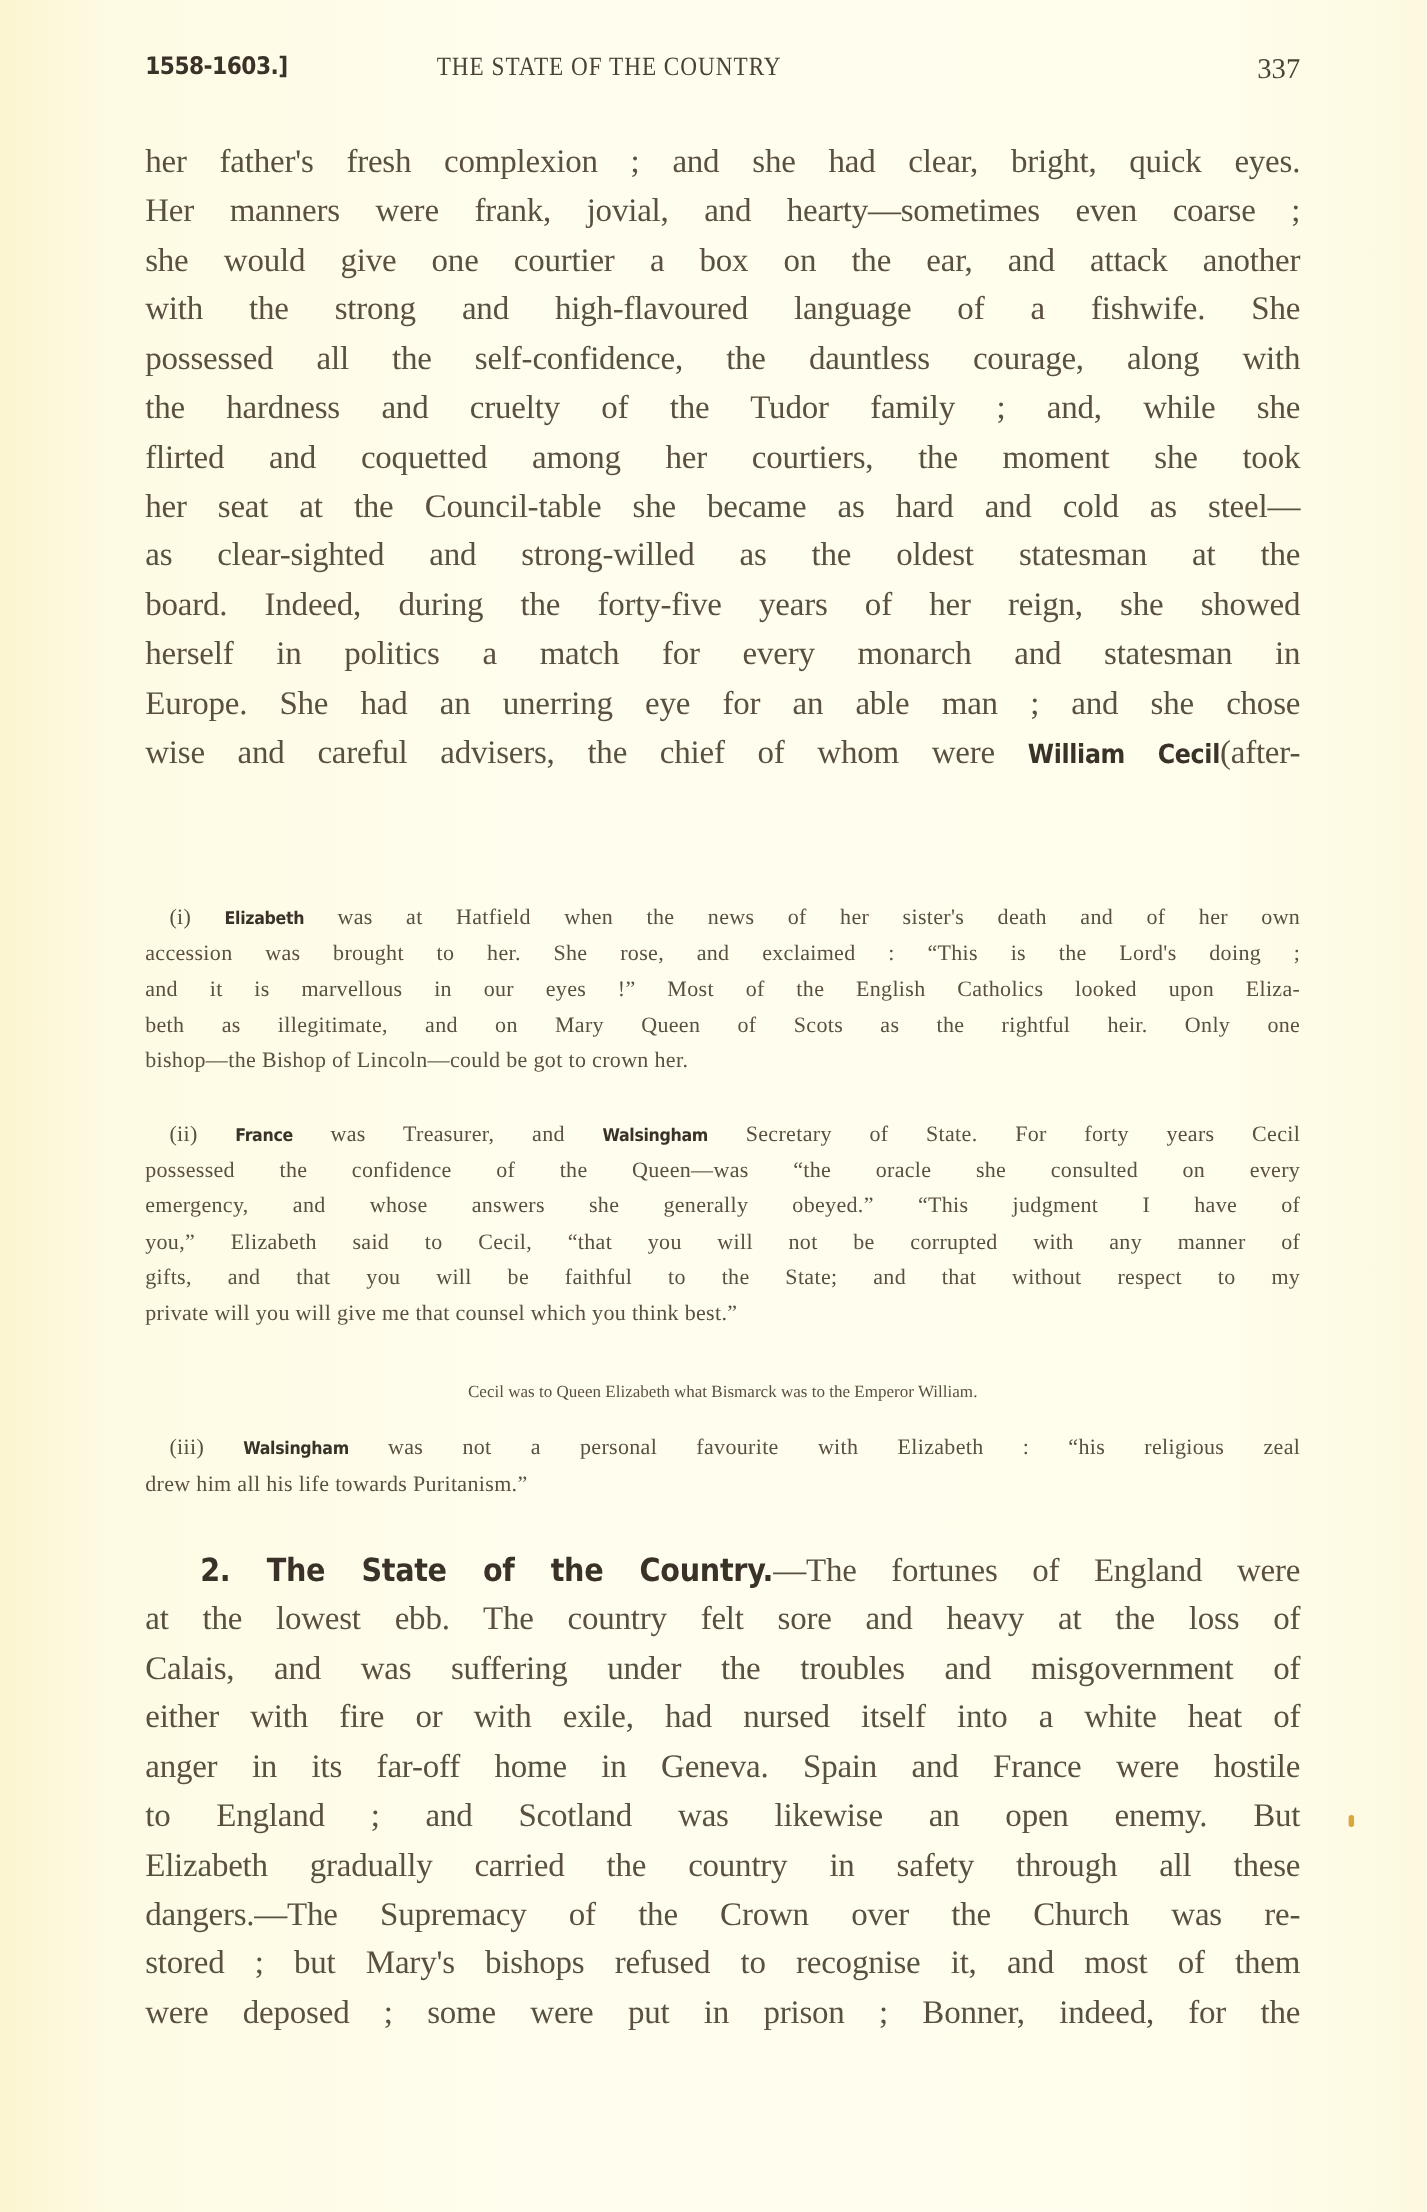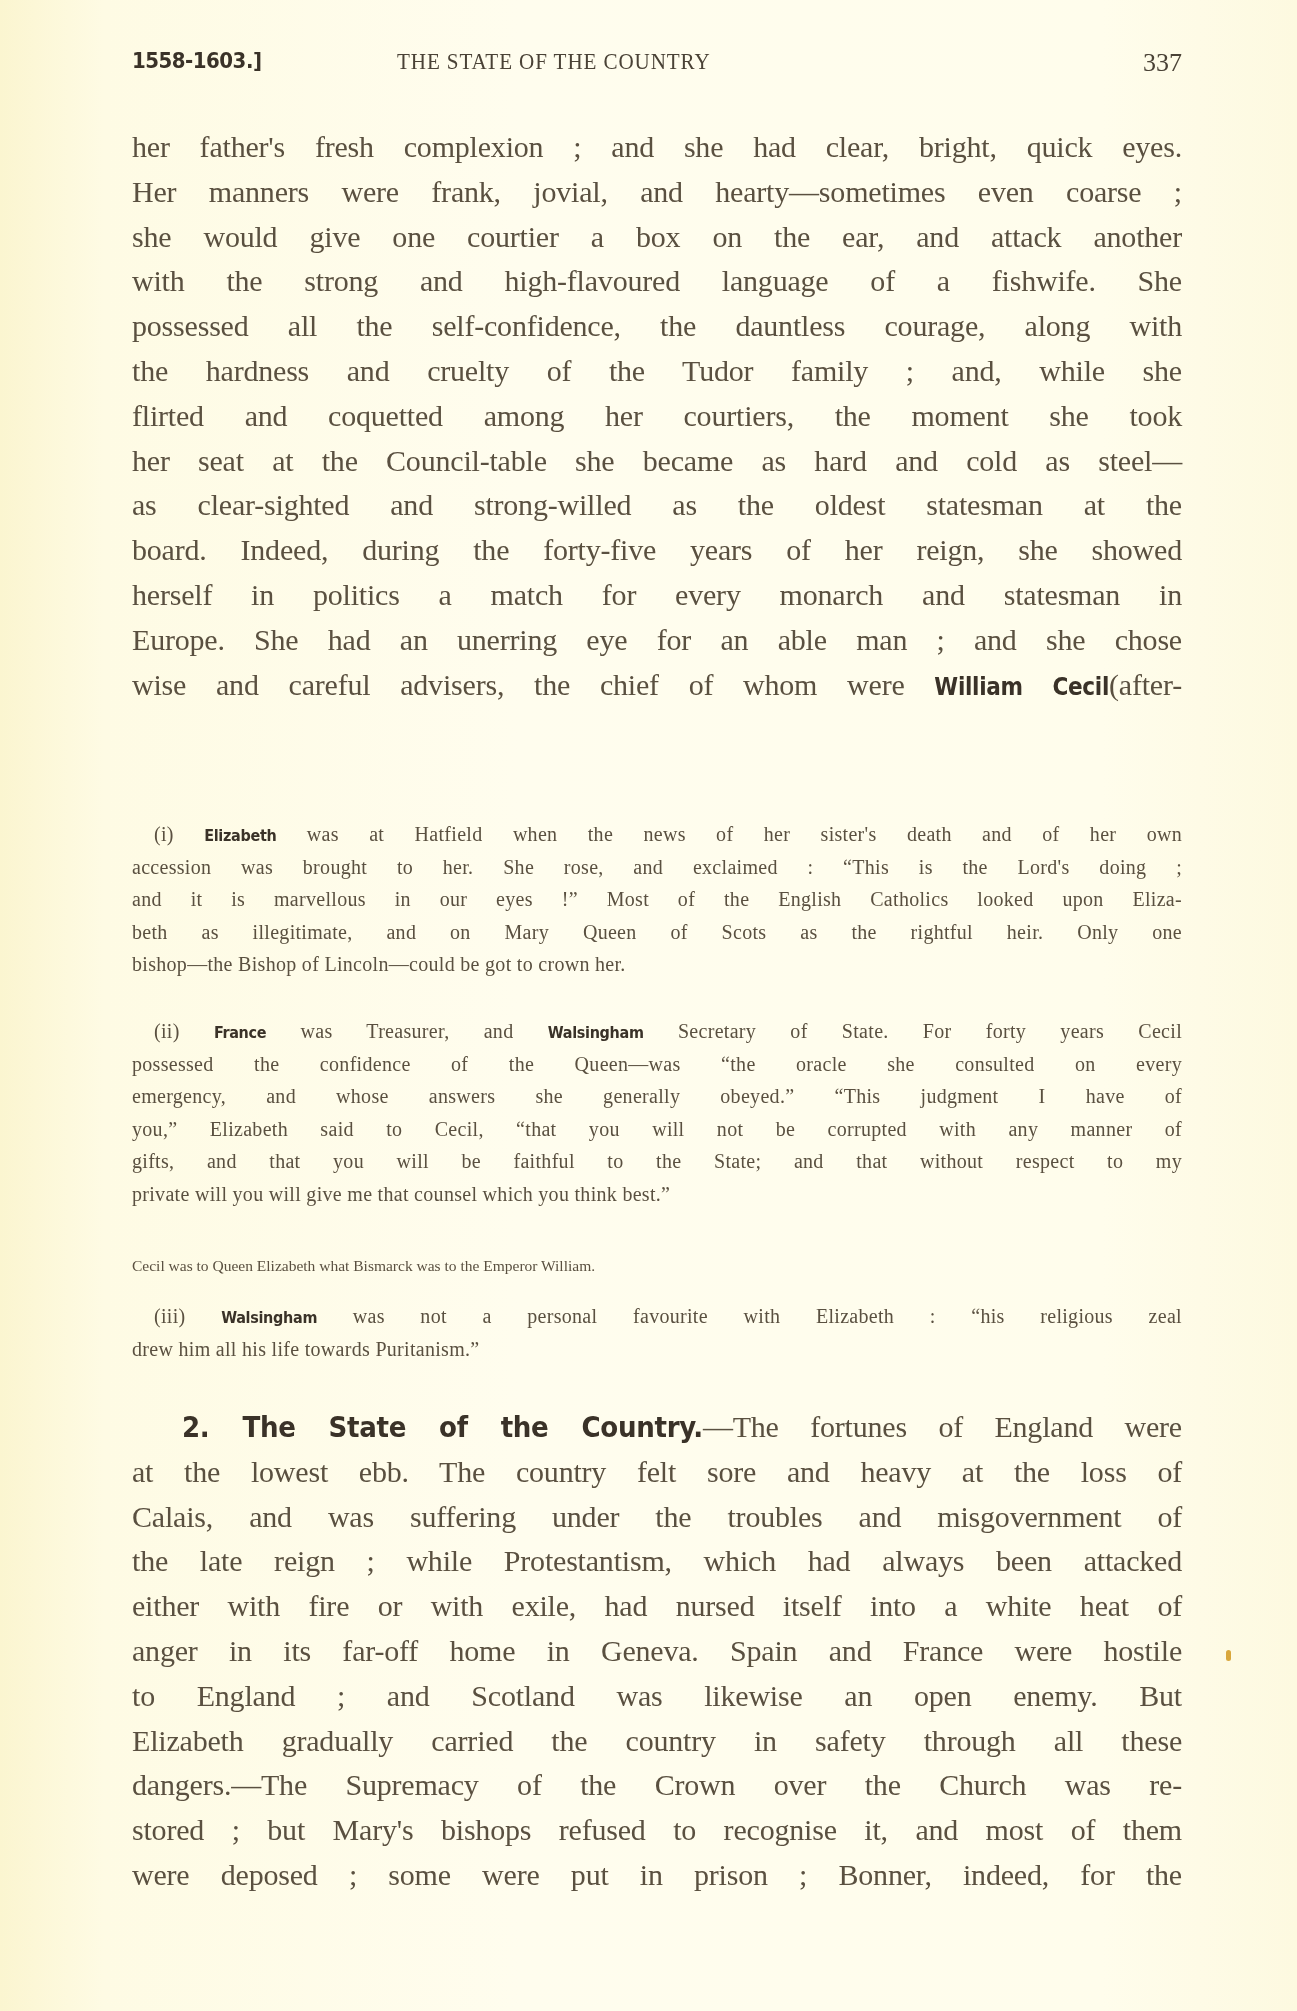--- a/index.html
+++ b/index.html
@@ -27,21 +27,21 @@
   }
   .main1 { top:125px; }
   .line { display:block; text-align:justify; text-align-last:justify; white-space:nowrap; height:44.8px; }
   .line.last { text-align-last:left; }
   .name { font-family:"DejaVu Sans Condensed","DejaVu Sans",sans-serif; font-weight:bold; font-size:24px; color:#3a3228; letter-spacing:-0.3px; }
 
   .notes { position:absolute; left:132px; width:1050px; font-size:20px; line-height:32.5px; letter-spacing:0.3px; }
   .notes .line { height:32.5px; }
   .note-i { top:818px; }
   .note-ii { top:1015px; }
-  .note-center { position:absolute; top:1257px; left:132px; width:1050px; font-size:15.5px; }
+  .note-center { position:absolute; top:1257px; left:132px; width:1050px; text-align:center; font-size:15.5px; }
   .note-iii { top:1300px; }
   .notes .name { font-size:16px; }
   .indent { padding-left:22px; }
 
   .main2 { top:1405px; }
   .heading { font-family:"DejaVu Sans Condensed","DejaVu Sans",sans-serif; font-weight:bold; font-size:29px; color:#3a3228; letter-spacing:-0.3px;margin-left:28px; }
   .stain { position:absolute; left:1226px; top:1650px; width:5px; height:11px; border-radius:3px; background:#d9a73c; }
 </style>
 </head>
 <body>
@@ -91,21 +91,20 @@
 
   <div class="notes note-iii">
     <span class="line indent"><span>(iii)</span> <span class="name">Walsingham</span> <span>was not a personal favourite with Elizabeth : “his religious zeal</span></span>
     <span class="line last">drew him all his life towards Puritanism.”</span>
   </div>
 
   <div class="body-text main2">
     <span class="line indent"><span class="heading">2. The State of the Country.</span><span>—The fortunes of England were</span></span>
     <span class="line">at the lowest ebb. The country felt sore and heavy at the loss of</span>
     <span class="line">Calais, and was suffering under the troubles and misgovernment of</span>
-    <span class="line">the late reign ; while Protestantism, which had always been attacked</span>
     <span class="line">either with fire or with exile, had nursed itself into a white heat of</span>
     <span class="line">anger in its far-off home in Geneva. Spain and France were hostile</span>
     <span class="line">to England ; and Scotland was likewise an open enemy. But</span>
     <span class="line">Elizabeth gradually carried the country in safety through all these</span>
     <span class="line">dangers.—The Supremacy of the Crown over the Church was re-</span>
     <span class="line">stored ; but Mary's bishops refused to recognise it, and most of them</span>
     <span class="line">were deposed ; some were put in prison ; Bonner, indeed, for the</span>
   </div>
 
   <div class="stain"></div>

